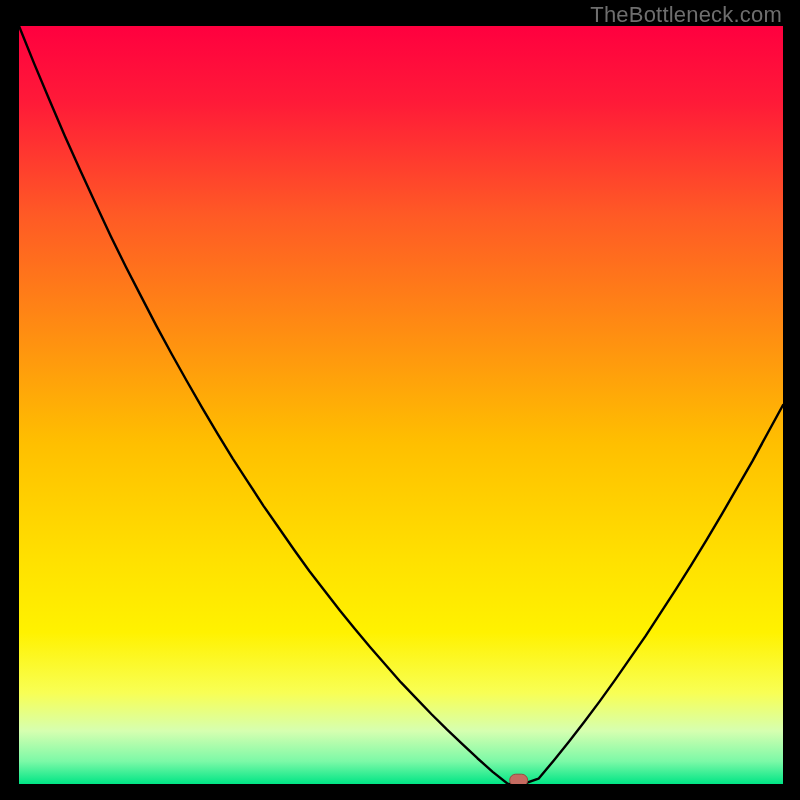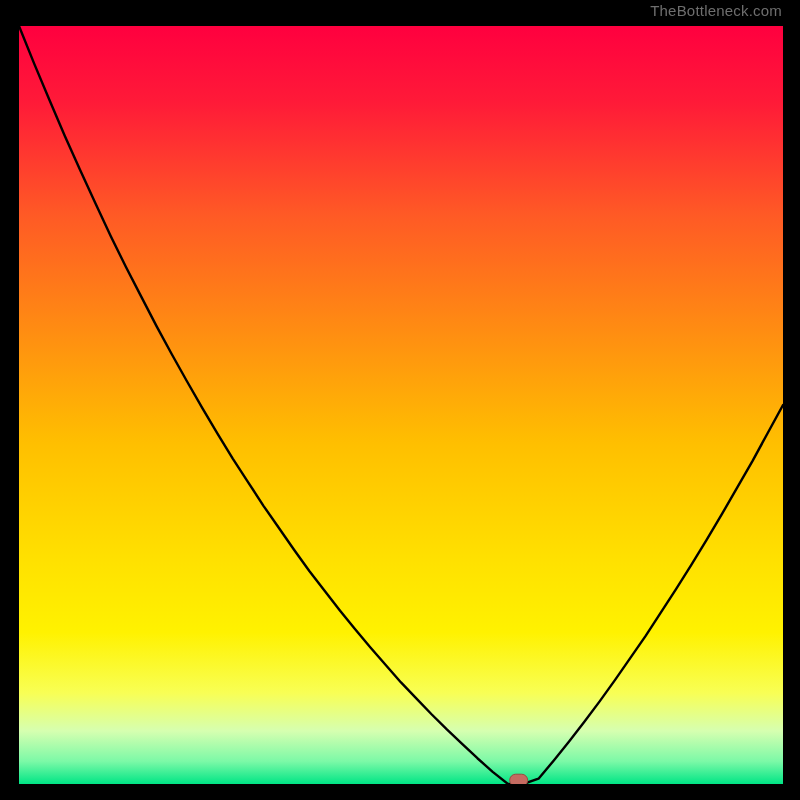--- a/index.html
+++ b/index.html
@@ -18,21 +18,21 @@
     height: 800px;
     background: #000;
   }
   .plot {
     position: absolute;
     background: #fff;
   }
   .watermark {
     position: absolute;
     color: #6e6e6e;
-    font-size: 15px;
+    font-size: 22px;
     font-weight: 400;
     letter-spacing: 0.2px;
     white-space: nowrap;
   }
   svg {
     display: block;
   }
 </style>
 </head>
 <body>

